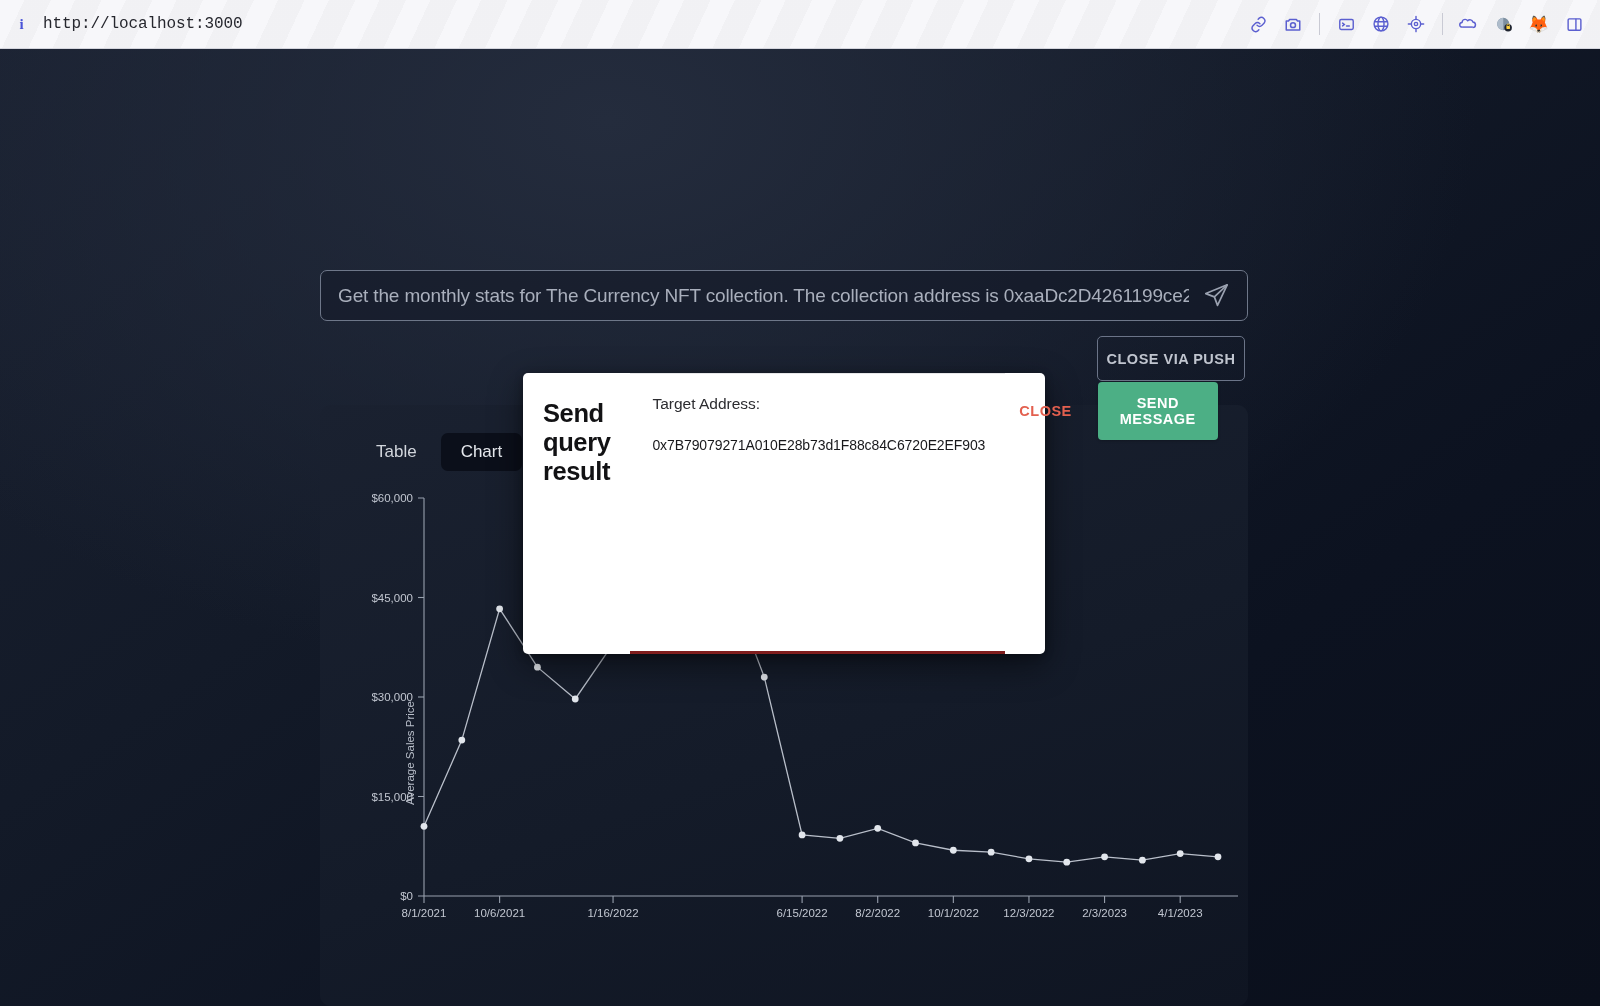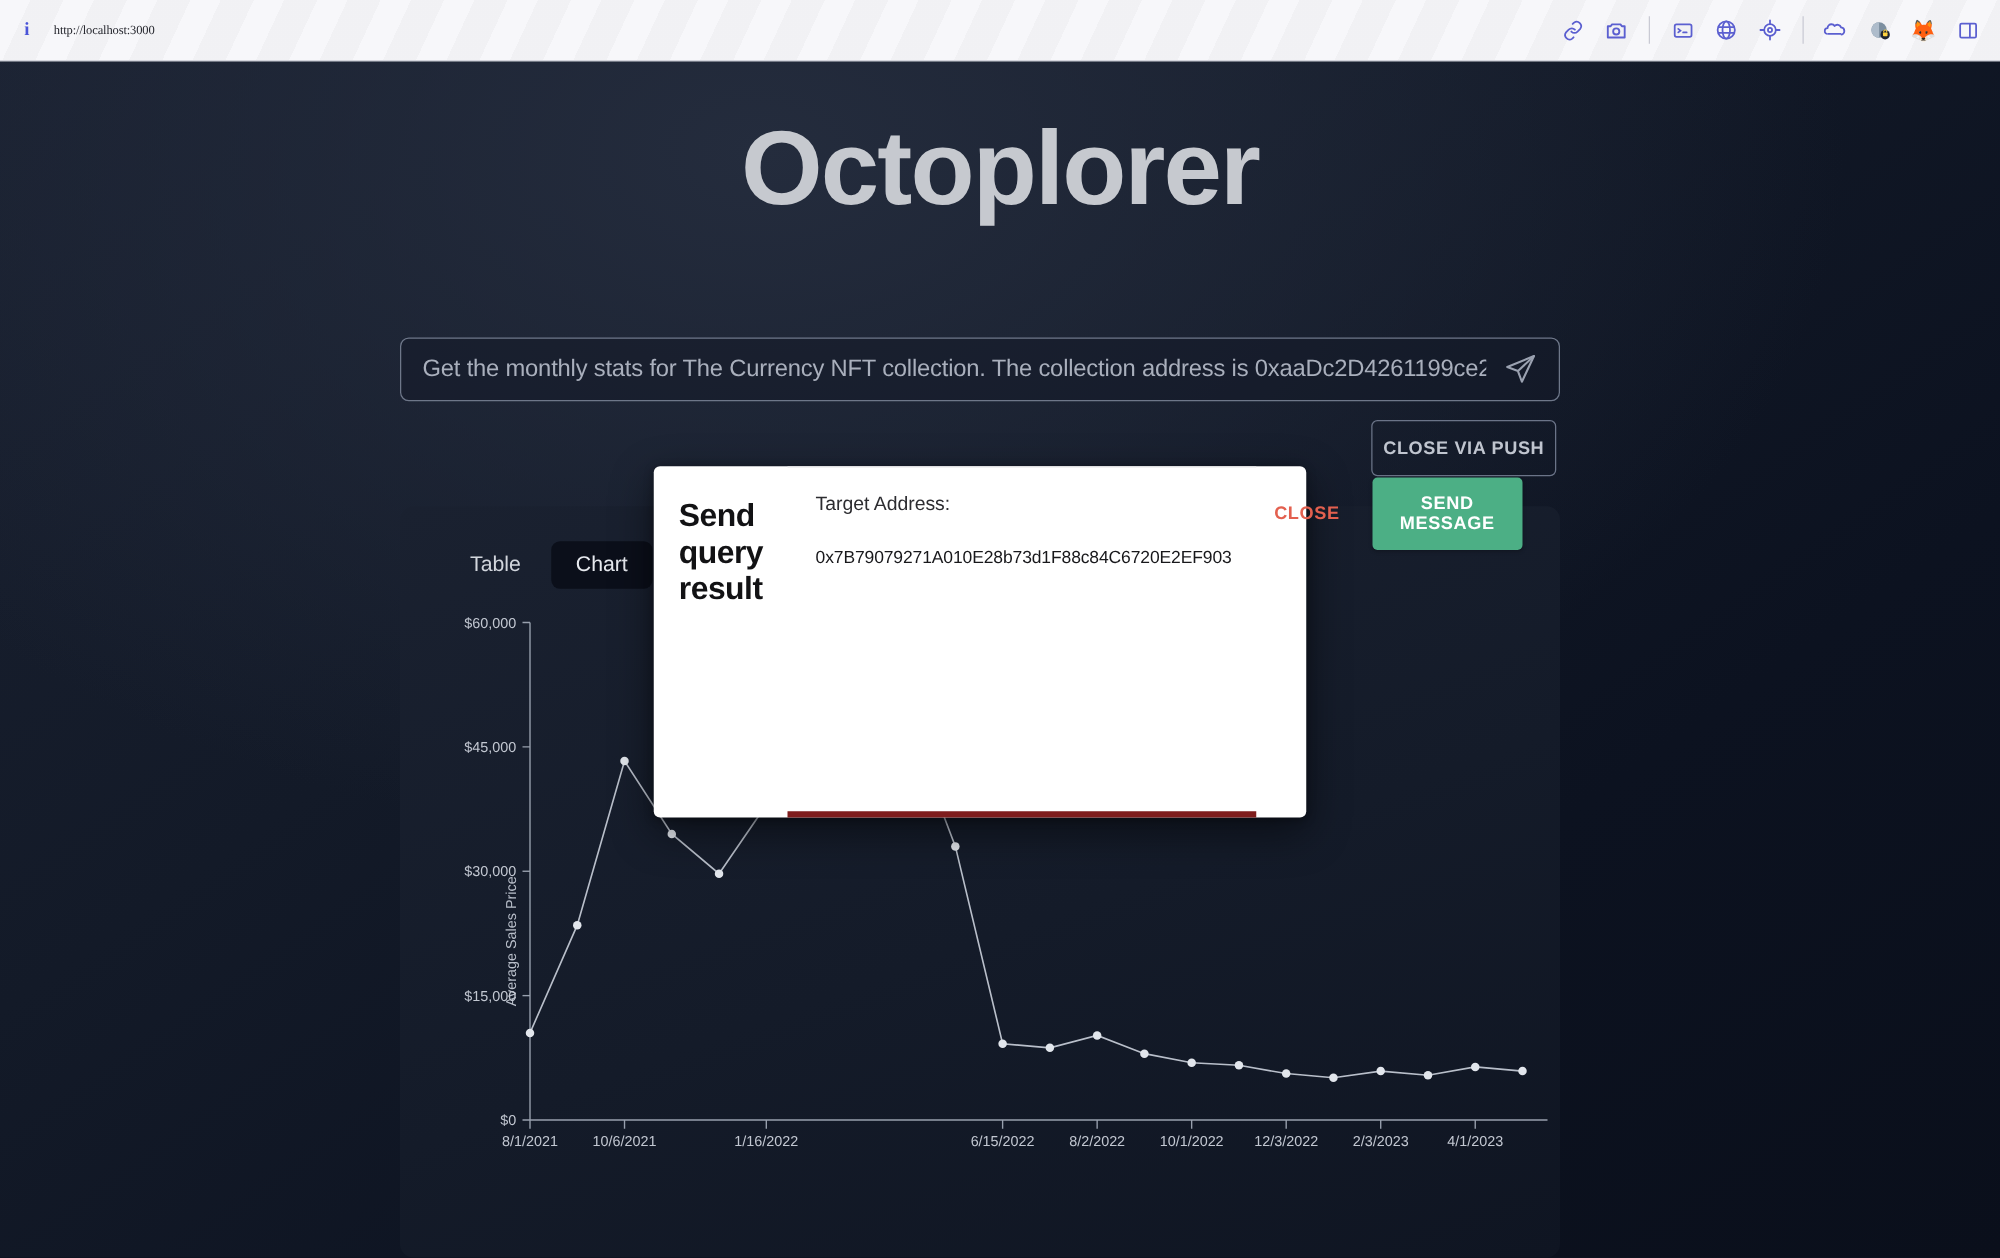--- a/index.html
+++ b/index.html
@@ -49,22 +49,22 @@
   }
   .info-icon {
     width: 17px; height: 17px;
     display: flex; align-items: center; justify-content: center;
     color: #4a54d8;
     font-size: 15px;
     font-weight: bold;
     font-family: "Liberation Serif", serif;
   }
   .url-text {
-    font-family: Liberation Serif, serif;
-    font-size: 10px;
+    font-family: Liberation Mono, monospace;
+    font-size: 16px;
     color: #26272e;
     letter-spacing: -0.1px;
   }
   .bb-right {
     margin-left: auto;
     display: flex;
     align-items: center;
     gap: 9px;
     padding-right: 13px;
   }
@@ -244,21 +244,21 @@
   .modal-title {
     padding: 26px 20px 20px 20px;
     font-size: 25.5px;
     font-weight: bold;
     color: #121214;
     letter-spacing: -0.4px;
   }
   .modal-body {
     flex: 1;
     border-top: 1px solid #e6e6e8;
-    border-bottom: 5px solid #7f1d1d;
+    border-bottom: 3px solid #7f1d1d;
     padding: 21px 20px 0 22px;
   }
   .modal-label {
     font-size: 15.5px;
     color: #2c2c30;
     margin-bottom: 24px;
   }
   .modal-address {
     font-size: 14px;
     color: #18181b;
@@ -361,21 +361,20 @@
       <span class="bb-icon">
         <svg width="17" height="17" viewBox="0 0 24 24" fill="none" stroke="currentColor" stroke-width="2">
           <rect x="3" y="4" width="18" height="16" rx="1.6"></rect>
           <path d="M14 4v16"></path>
         </svg>
       </span>
     </div>
   </div>
 
   <div class="hero">
-    <h1 class="app-title">Octoplorer</h1>
   </div>
 
   <div class="query-row">
     <div class="query-box">
       <span class="query-text">Get the monthly stats for The Currency NFT collection. The collection address is 0xaaDc2D4261199ce24</span>
       <span class="send-icon">
         <svg width="27" height="27" viewBox="0 0 24 24" fill="none" stroke="currentColor" stroke-width="1.5" stroke-linejoin="round">
           <path d="M21.5 2.5L2.5 10.3l7.6 2.9 2.8 7.6z"></path>
           <path d="M21.5 2.5l-11.4 10.7"></path>
         </svg>

